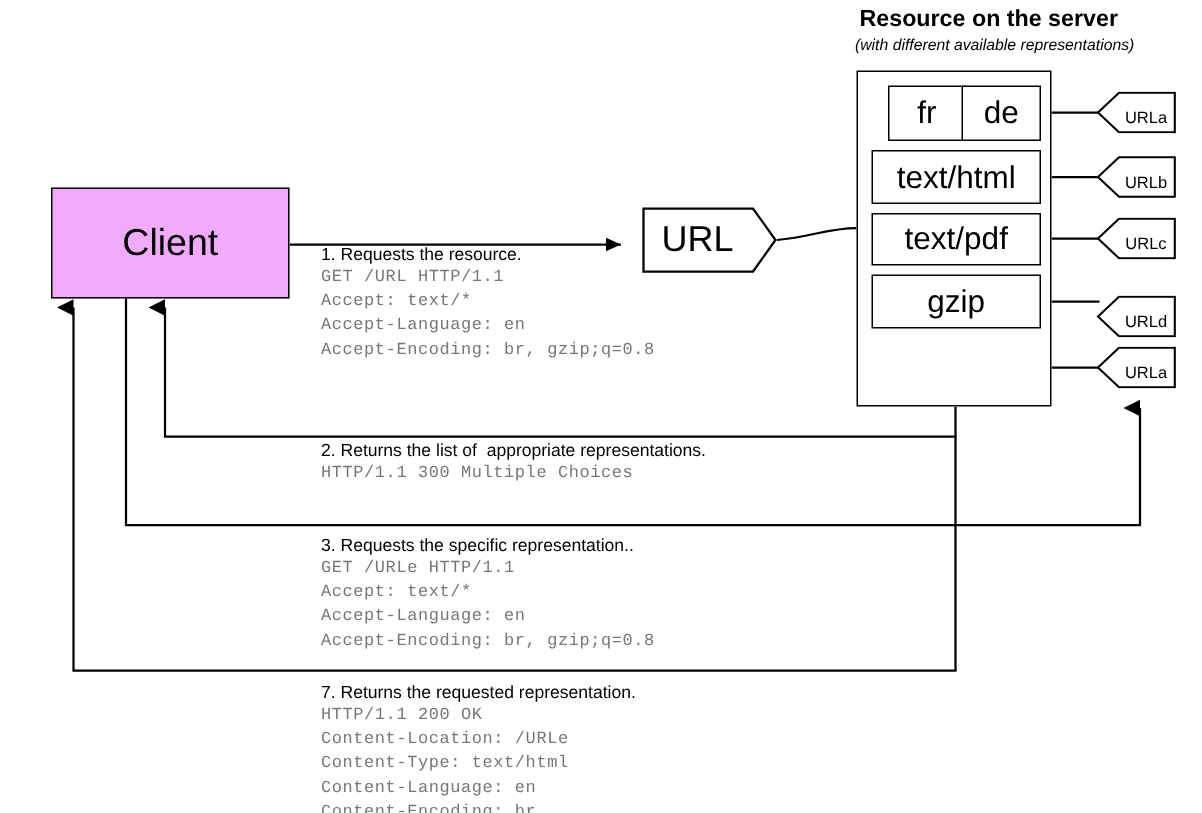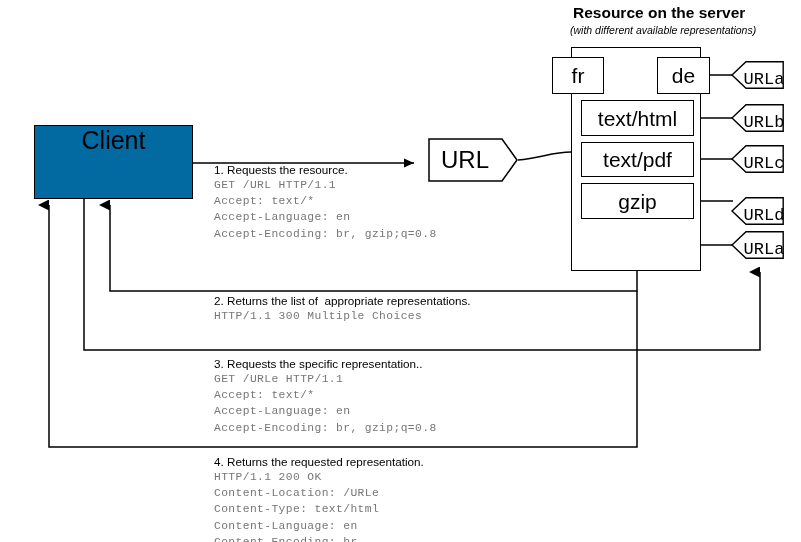--- a/index.html
+++ b/index.html
@@ -18,31 +18,31 @@
 
   
   #server-box{left:571px;top:47px;width:130px;height:224px;border:1.6px solid #000;
     background:#fff;box-sizing:border-box;}
 
   .rep{position:absolute;border:1.6px solid #000;background:#fff;box-sizing:border-box;
     display:flex;align-items:center;justify-content:center;font-size:21px;line-height:1;}
 
   
   #client-box{left:34px;top:125px;width:159px;height:74px;border:1.6px solid #000;
-    background:#0369a1;box-sizing:border-box;display:flex;align-items:flex-start;
+    background:#f0abfc;box-sizing:border-box;display:flex;align-items:center;
     justify-content:center;font-size:25px;}
 
   
   #url-tag{left:428px;top:138px;width:90px;height:44px;}
   #url-tag .lbl{position:absolute;left:0;top:0;width:74px;height:44px;
     display:flex;align-items:center;justify-content:center;font-size:24px;}
 
   .urlflag{position:absolute;width:54px;height:28px;}
   .urlflag .lbl{position:absolute;left:14px;top:0;width:40px;height:36px;
-    display:flex;align-items:center;justify-content:center;font-size:17px;font-family:Liberation Mono, monospace;}
+    display:flex;align-items:center;justify-content:center;font-size:11px;}
 
   
   .msg{position:absolute;}
   .msg .hdr{font-size:11.7px;white-space:pre;color:#000;line-height:14px;}
   .msg .mono{font-family:"Liberation Mono",monospace;font-size:11.3px;color:#777;
     white-space:pre;line-height:16.2px;letter-spacing:0.4px;}
 </style>
 </head>
 <body>
 
@@ -76,24 +76,24 @@
       <path d="M701,201 L733,201"></path>
       <path d="M701,245 L733,245"></path>
     </g>
   </svg>
 
   <div class="abs" id="server-title">Resource on the server</div>
   <div class="abs" id="server-sub">(with different available representations)</div>
 
   <div class="abs" id="server-box"></div>
 
-  <div class="rep" style="left:552px;top:57px;width:52px;height:37px;">
+  <div class="rep" style="left:592px;top:57px;width:52px;height:37px;">
     <span>fr</span>
   </div>
-  <div class="rep" style="left:641px;top:57px;width:53px;height:37px;margin-left:16px;">
+  <div class="rep" style="left:641px;top:57px;width:53px;height:37px;">
     <span>de</span>
   </div>
   <div class="rep" style="left:581px;top:100px;width:113px;height:36px;">
     <span>text/html</span>
   </div>
   <div class="rep" style="left:581px;top:142px;width:113px;height:35px;">
     <span>text/pdf</span>
   </div>
   <div class="rep" style="left:581px;top:183px;width:113px;height:36px;">
     <span>gzip</span>
@@ -156,21 +156,21 @@
 
   <div class="msg" style="left:214px;top:357px;">
     <div class="hdr">3. Requests the specific representation..</div>
     <div class="mono">GET /URLe HTTP/1.1
 Accept: text/*
 Accept-Language: en
 Accept-Encoding: br, gzip;q=0.8</div>
   </div>
 
   <div class="msg" style="left:214px;top:455px;">
-    <div class="hdr">4. Returns the requested representation.</div>
+    <div class="hdr">7. Returns the requested representation.</div>
     <div class="mono">HTTP/1.1 200 OK
 Content-Location: /URLe
 Content-Type: text/html
 Content-Language: en
 Content-Encoding: br</div>
   </div>
 
 </div>
 
 </body></html>

